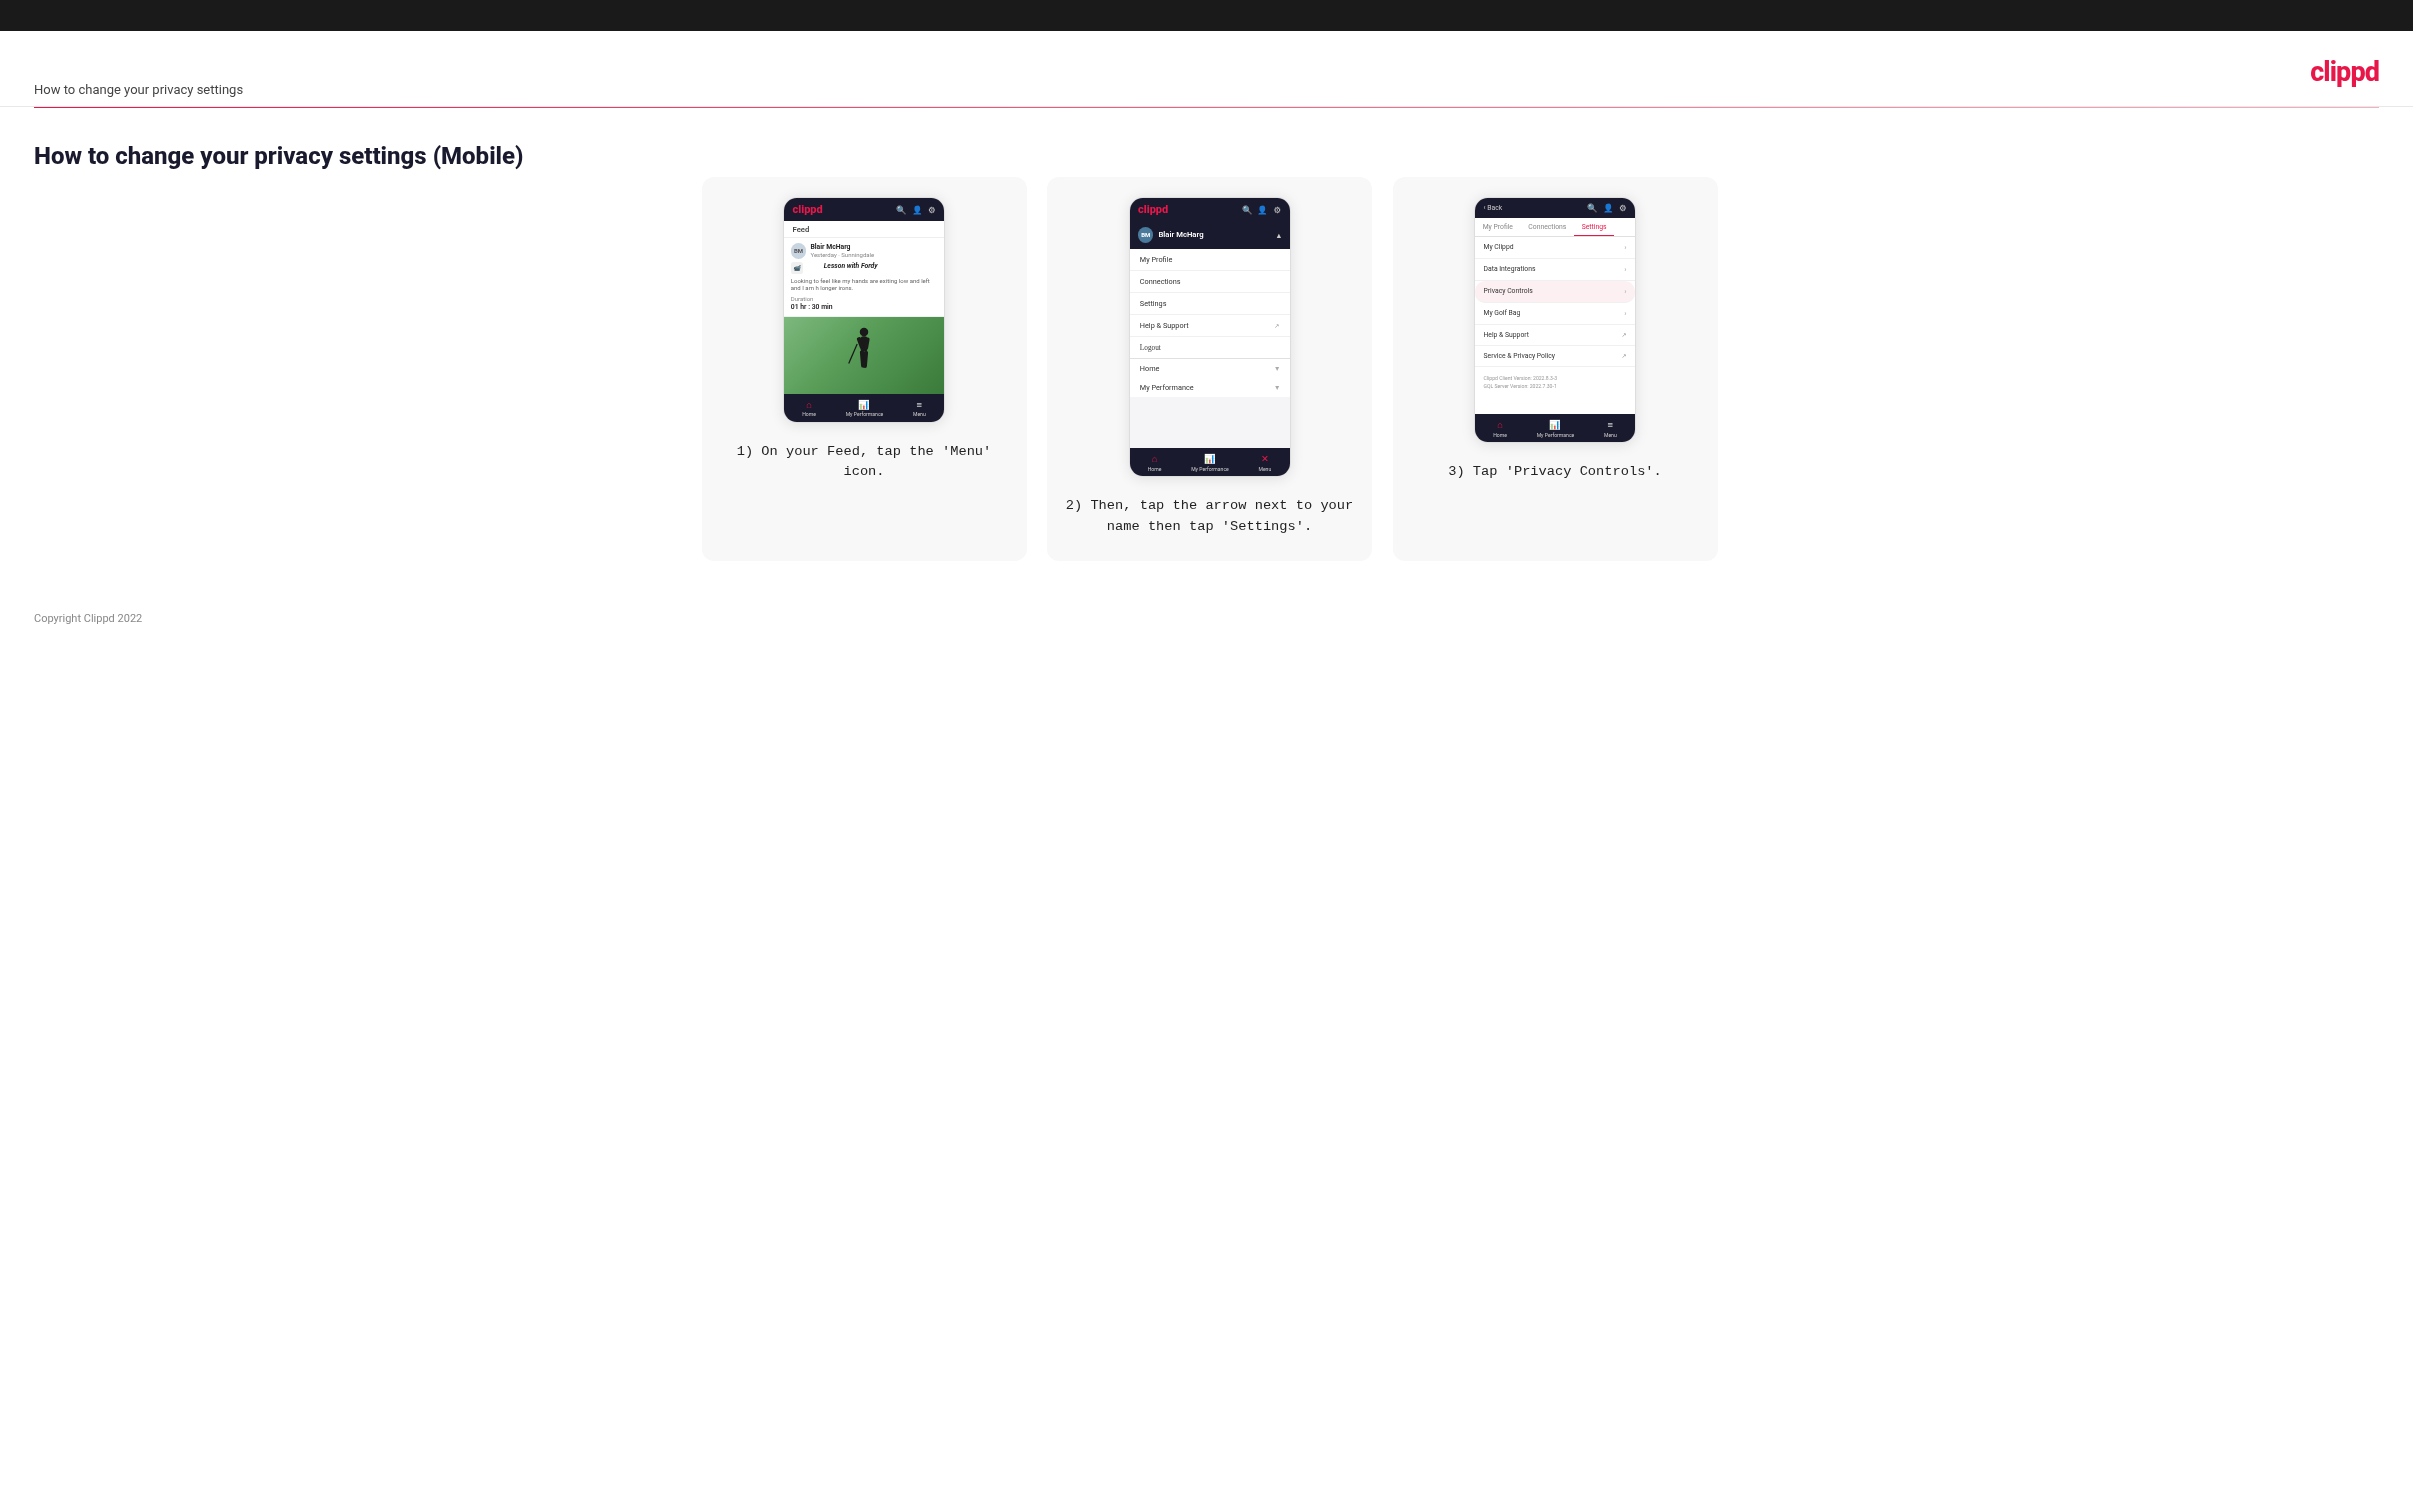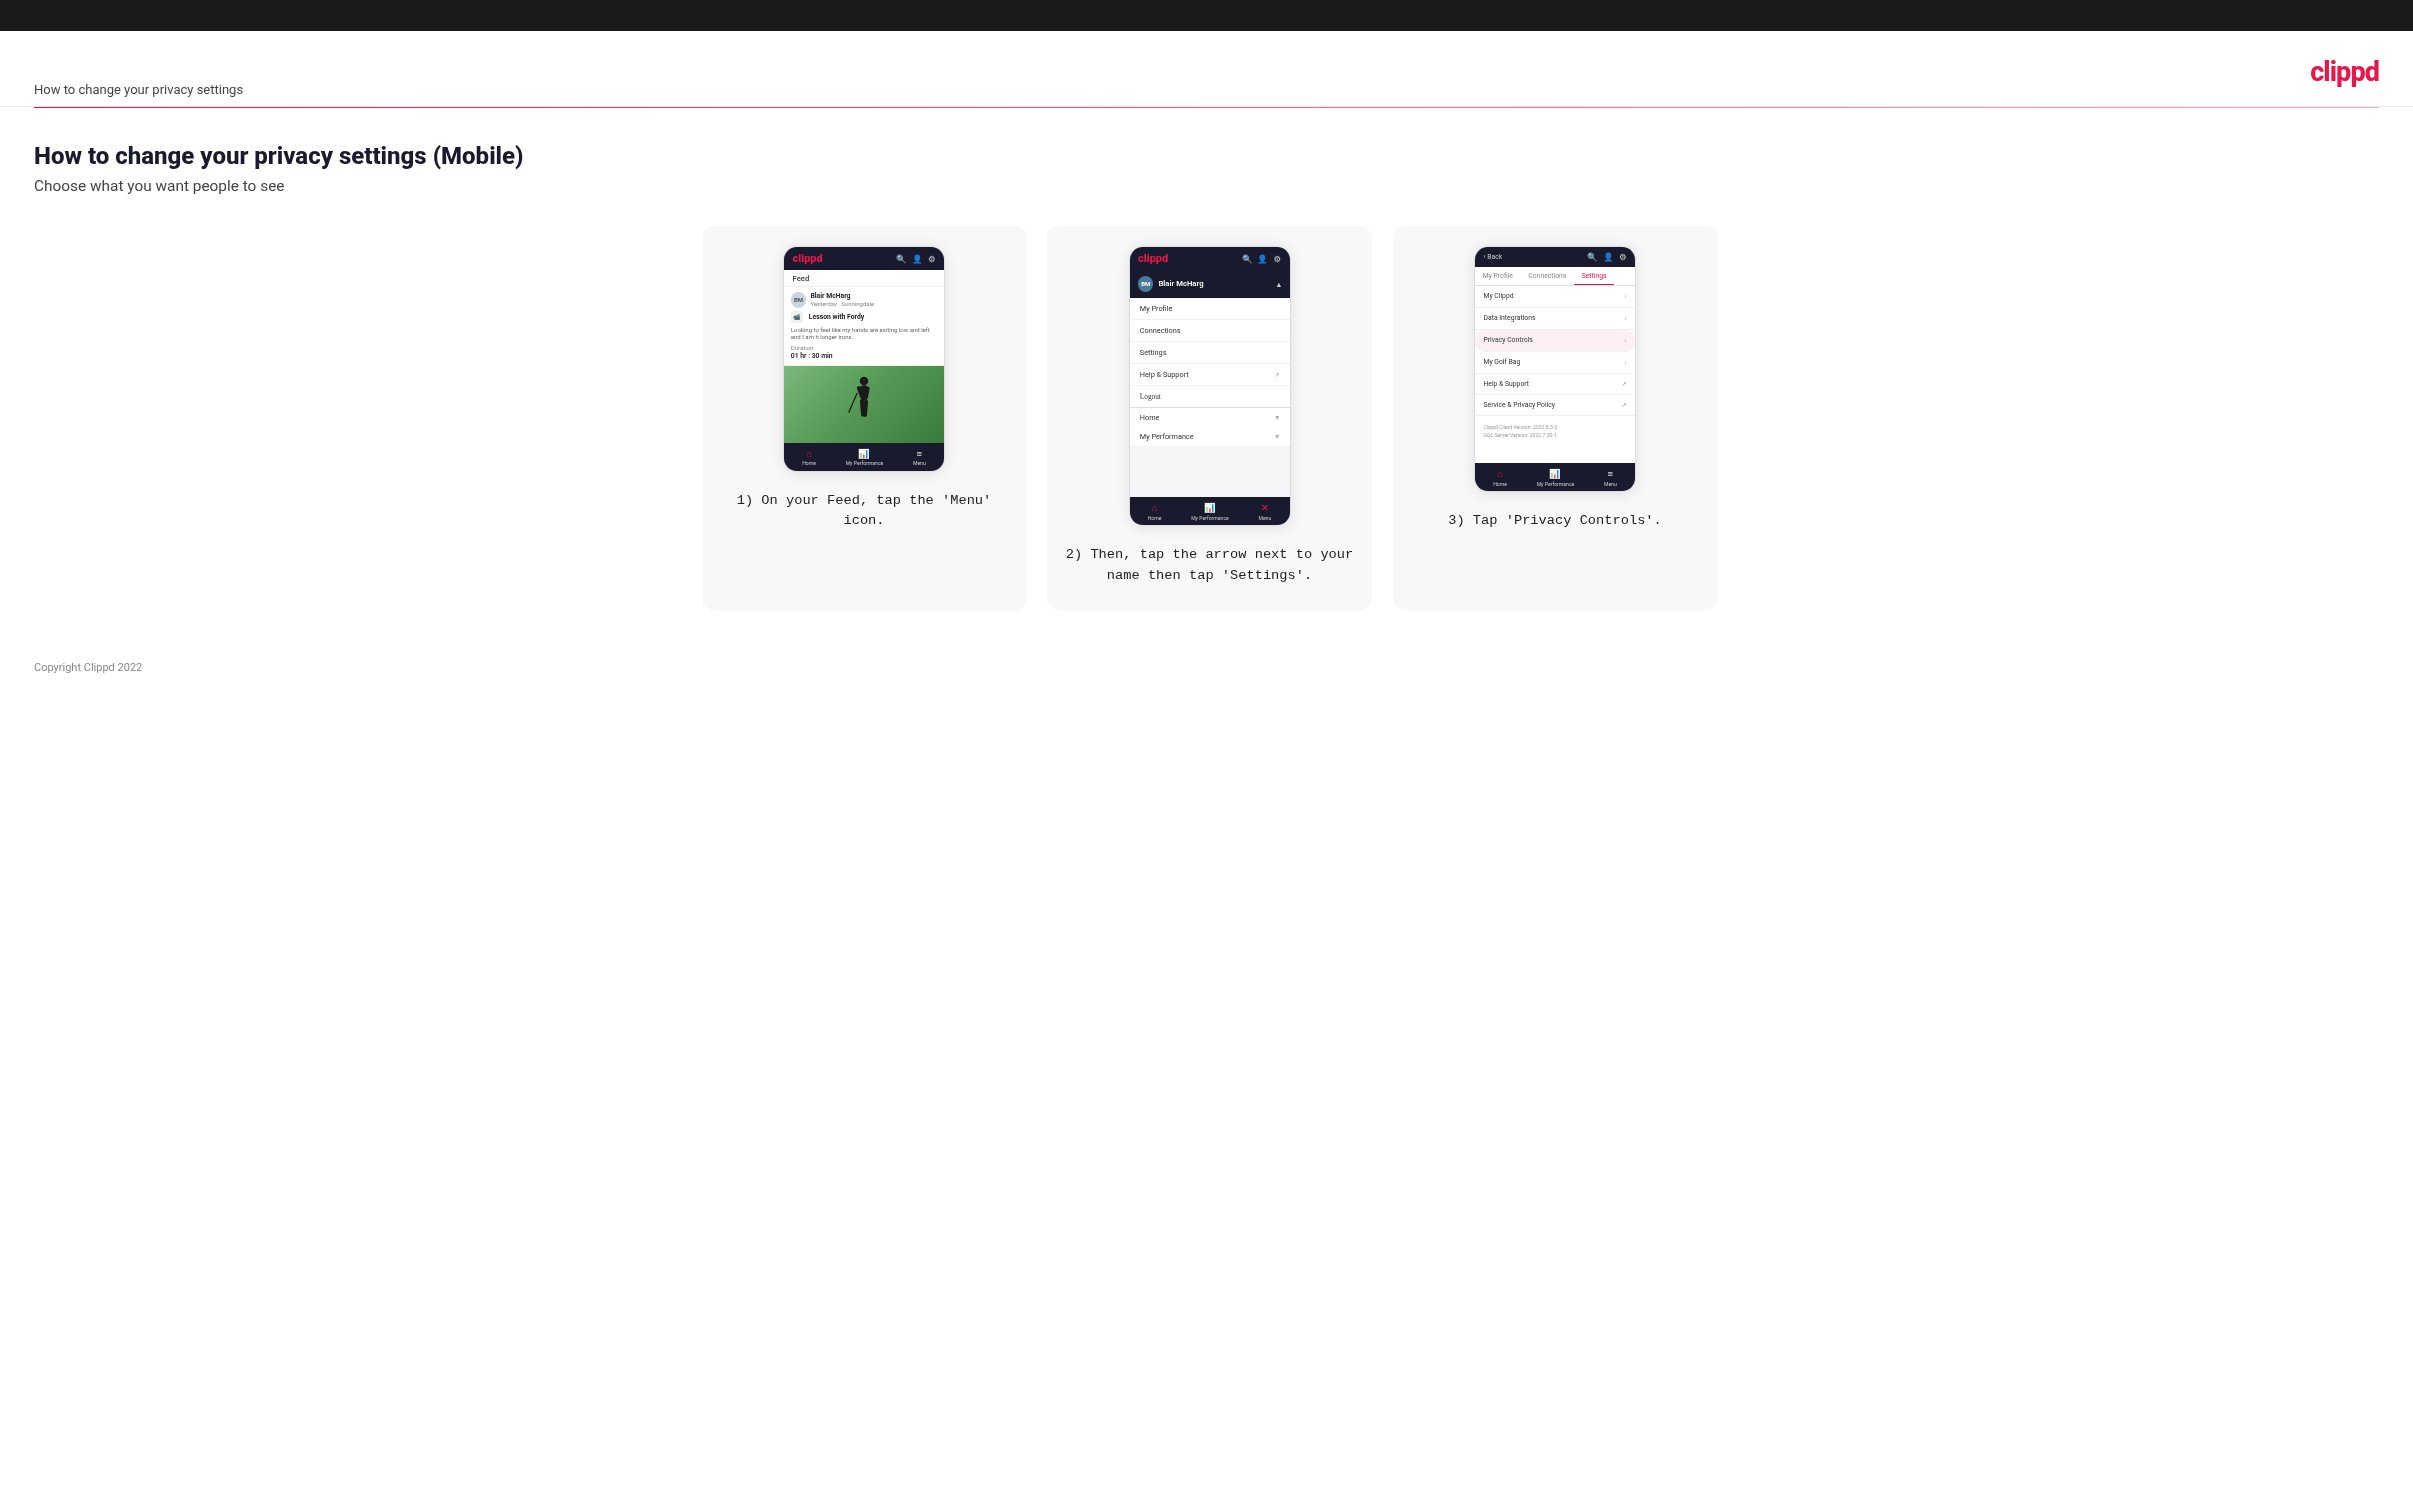--- a/index.html
+++ b/index.html
@@ -171,23 +171,23 @@
       color: #222;
     }
 
     .feed-user-sub {
       font-size: 6px;
       color: #888;
     }
 
     .feed-lesson-row {
       display: flex;
-      align-items: center;
-      gap: 6px;
+      gap: 21px;
       margin-bottom: 2.6px;
+      font-style: italic;
     }
 
     .lesson-icon {
       width: 12px;
       height: 12px;
       background: #f0f0f0;
       border-radius: 2.6px;
       display: flex;
       align-items: center;
       justify-content: center;
@@ -393,21 +393,20 @@
 <div class="top-bar"></div>
 
 <div class="header">
   <span class="header-title">How to change your privacy settings</span>
   <span class="logo">clippd</span>
 </div>
 <div class="header-divider"></div>
 
 <div class="main">
   <h1 class="page-heading">How to change your privacy settings (Mobile)</h1>
-  <p class="page-subheading">Choose what you want people to see</p>
 
   <div class="steps-row">
 
     <div class="step-card">
       <div class="phone-mockup">
 
         <div class="phone-app-bar">
           <span class="phone-logo">clippd</span>
           <div class="phone-icons">
             <span>🔍</span>

